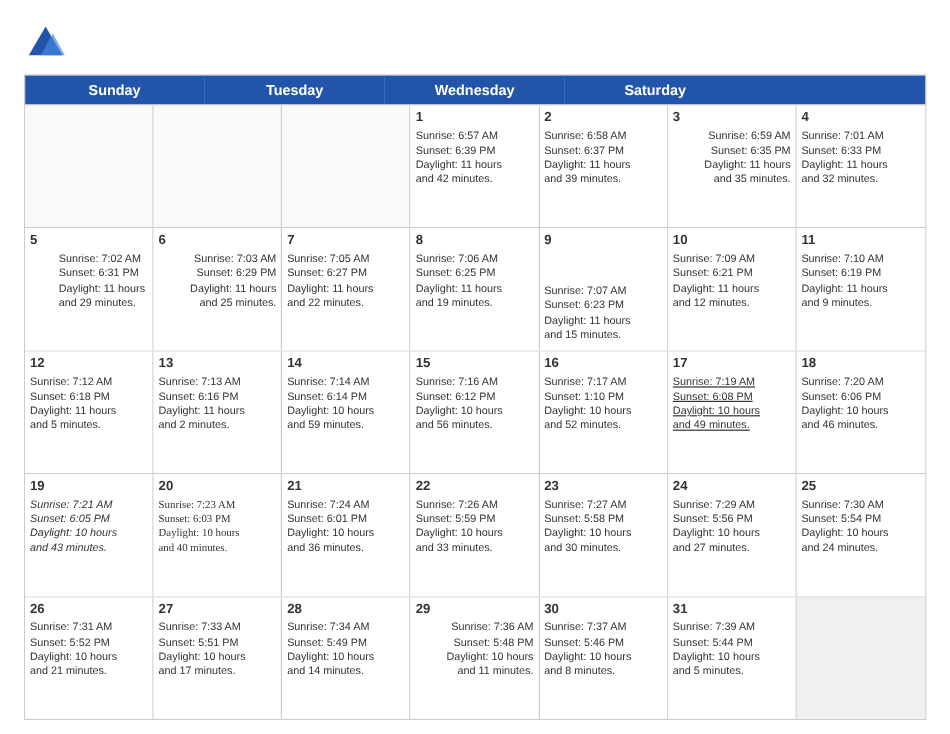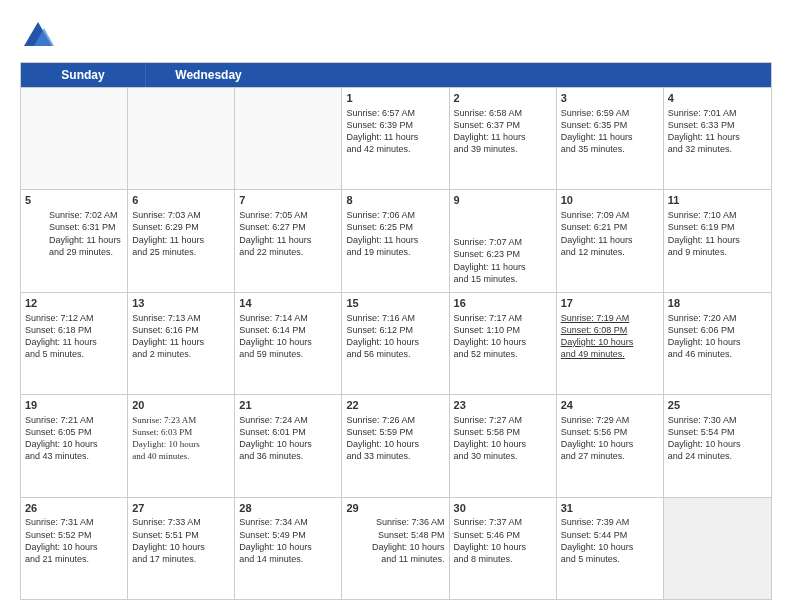--- a/index.html
+++ b/index.html
@@ -61,21 +61,21 @@
       color: #444;
     }
     .calendar {
       flex: 1;
       display: flex;
       flex-direction: column;
       border: 1px solid #ccc;
     }
     .cal-header-row {
       display: grid;
-      grid-template-columns: repeat(6, 1fr);
+      grid-template-columns: repeat(5, 1fr);
       background: #2255aa;
     }
     .cal-header-cell {
       color: #fff;
       font-size: 12px;
       font-weight: bold;
       text-align: center;
       padding: 5px 2px;
       border-right: 1px solid #3366cc;
     }
@@ -133,21 +133,23 @@
     </div>
     <div class="title-area">
       <div class="month-title"></div>
       <div class="location"></div>
     </div>
   </div>
 
   <div class="calendar">
     <div class="cal-header-row">
     <div class="cal-header-cell">Sunday</div>
+        <div class="cal-header-cell">Tuesday</div>
         <div class="cal-header-cell">Wednesday</div>
+        <div class="cal-header-cell">Saturday</div>
       </div>
     <div class="cal-body">
     <div class="cal-row">
           <div class="cal-cell empty"></div>
           <div class="cal-cell empty"></div>
           <div class="cal-cell empty"></div>
           <div class="cal-cell">
             <span class="day-num">1</span>
             <div class="cell-text" style="white-space: pre-line;">Sunrise: 6:57 AM
 Sunset: 6:39 PM
@@ -156,21 +158,21 @@
           </div>
           <div class="cal-cell">
             <span class="day-num">2</span>
             <div class="cell-text" style="white-space: pre-line;">Sunrise: 6:58 AM
 Sunset: 6:37 PM
 Daylight: 11 hours
 and 39 minutes.</div>
           </div>
           <div class="cal-cell">
             <span class="day-num">3</span>
-            <div class="cell-text" style="white-space: pre-line;">Sunrise: 6:59 AM
+            <div class="cell-text" style="white-space: pre-line; text-align: right;">Sunrise: 6:59 AM
 Sunset: 6:35 PM
 Daylight: 11 hours
 and 35 minutes.</div>
           </div>
           <div class="cal-cell">
             <span class="day-num">4</span>
             <div class="cell-text" style="white-space: pre-line;">Sunrise: 7:01 AM
 Sunset: 6:33 PM
 Daylight: 11 hours
 and 32 minutes.</div>
@@ -179,21 +181,21 @@
         <div class="cal-row">
           <div class="cal-cell">
             <span class="day-num">5</span>
             <div class="cell-text" style="white-space: pre-line; margin-left: 24px;">Sunrise: 7:02 AM
 Sunset: 6:31 PM
 Daylight: 11 hours
 and 29 minutes.</div>
           </div>
           <div class="cal-cell">
             <span class="day-num">6</span>
-            <div class="cell-text" style="white-space: pre-line;">Sunrise: 7:03 AM
+            <div class="cell-text" style="white-space: pre-line; text-align: right;">Sunrise: 7:03 AM
 Sunset: 6:29 PM
 Daylight: 11 hours
 and 25 minutes.</div>
           </div>
           <div class="cal-cell">
             <span class="day-num">7</span>
             <div class="cell-text" style="white-space: pre-line;">Sunrise: 7:05 AM
 Sunset: 6:27 PM
 Daylight: 11 hours
 and 22 minutes.</div>
@@ -274,21 +276,21 @@
             <span class="day-num">18</span>
             <div class="cell-text" style="white-space: pre-line;">Sunrise: 7:20 AM
 Sunset: 6:06 PM
 Daylight: 10 hours
 and 46 minutes.</div>
           </div>
         </div>
         <div class="cal-row">
           <div class="cal-cell">
             <span class="day-num">19</span>
-            <div class="cell-text" style="white-space: pre-line;">Sunrise: 7:21 AM
+            <div class="cell-text" style="white-space: pre-line; font-style: italic;">Sunrise: 7:21 AM
 Sunset: 6:05 PM
 Daylight: 10 hours
 and 43 minutes.</div>
           </div>
           <div class="cal-cell">
             <span class="day-num">20</span>
             <div class="cell-text" style="white-space: pre-line; font-family: Liberation Serif, serif;">Sunrise: 7:23 AM
 Sunset: 6:03 PM
 Daylight: 10 hours
 and 40 minutes.</div>

